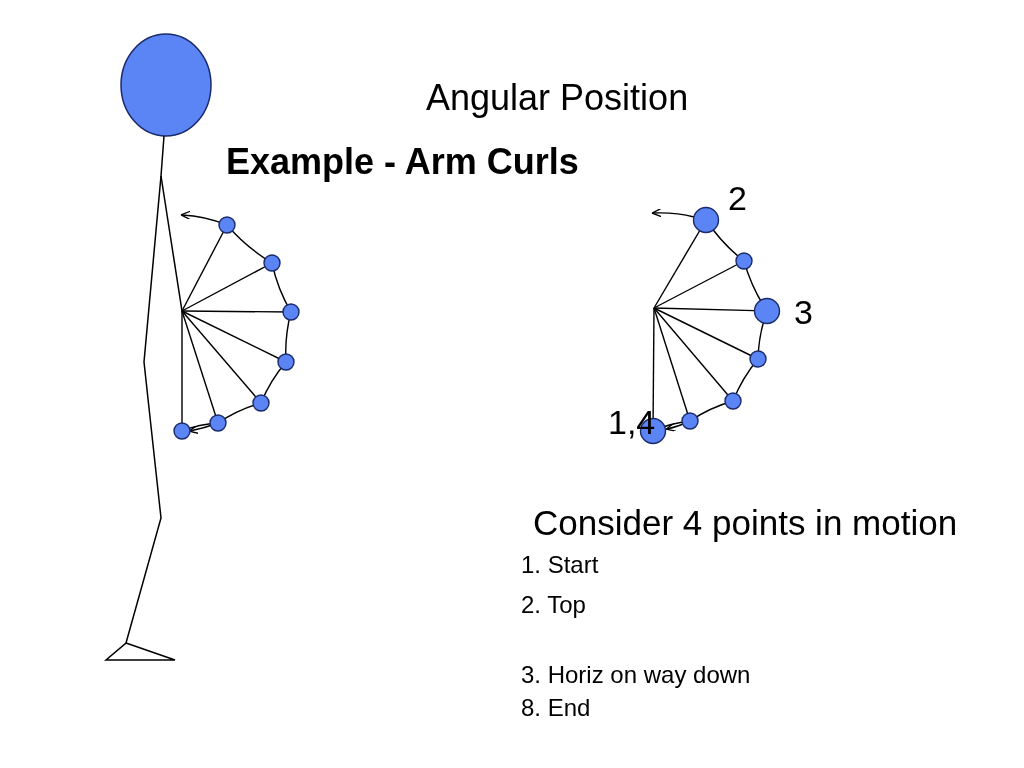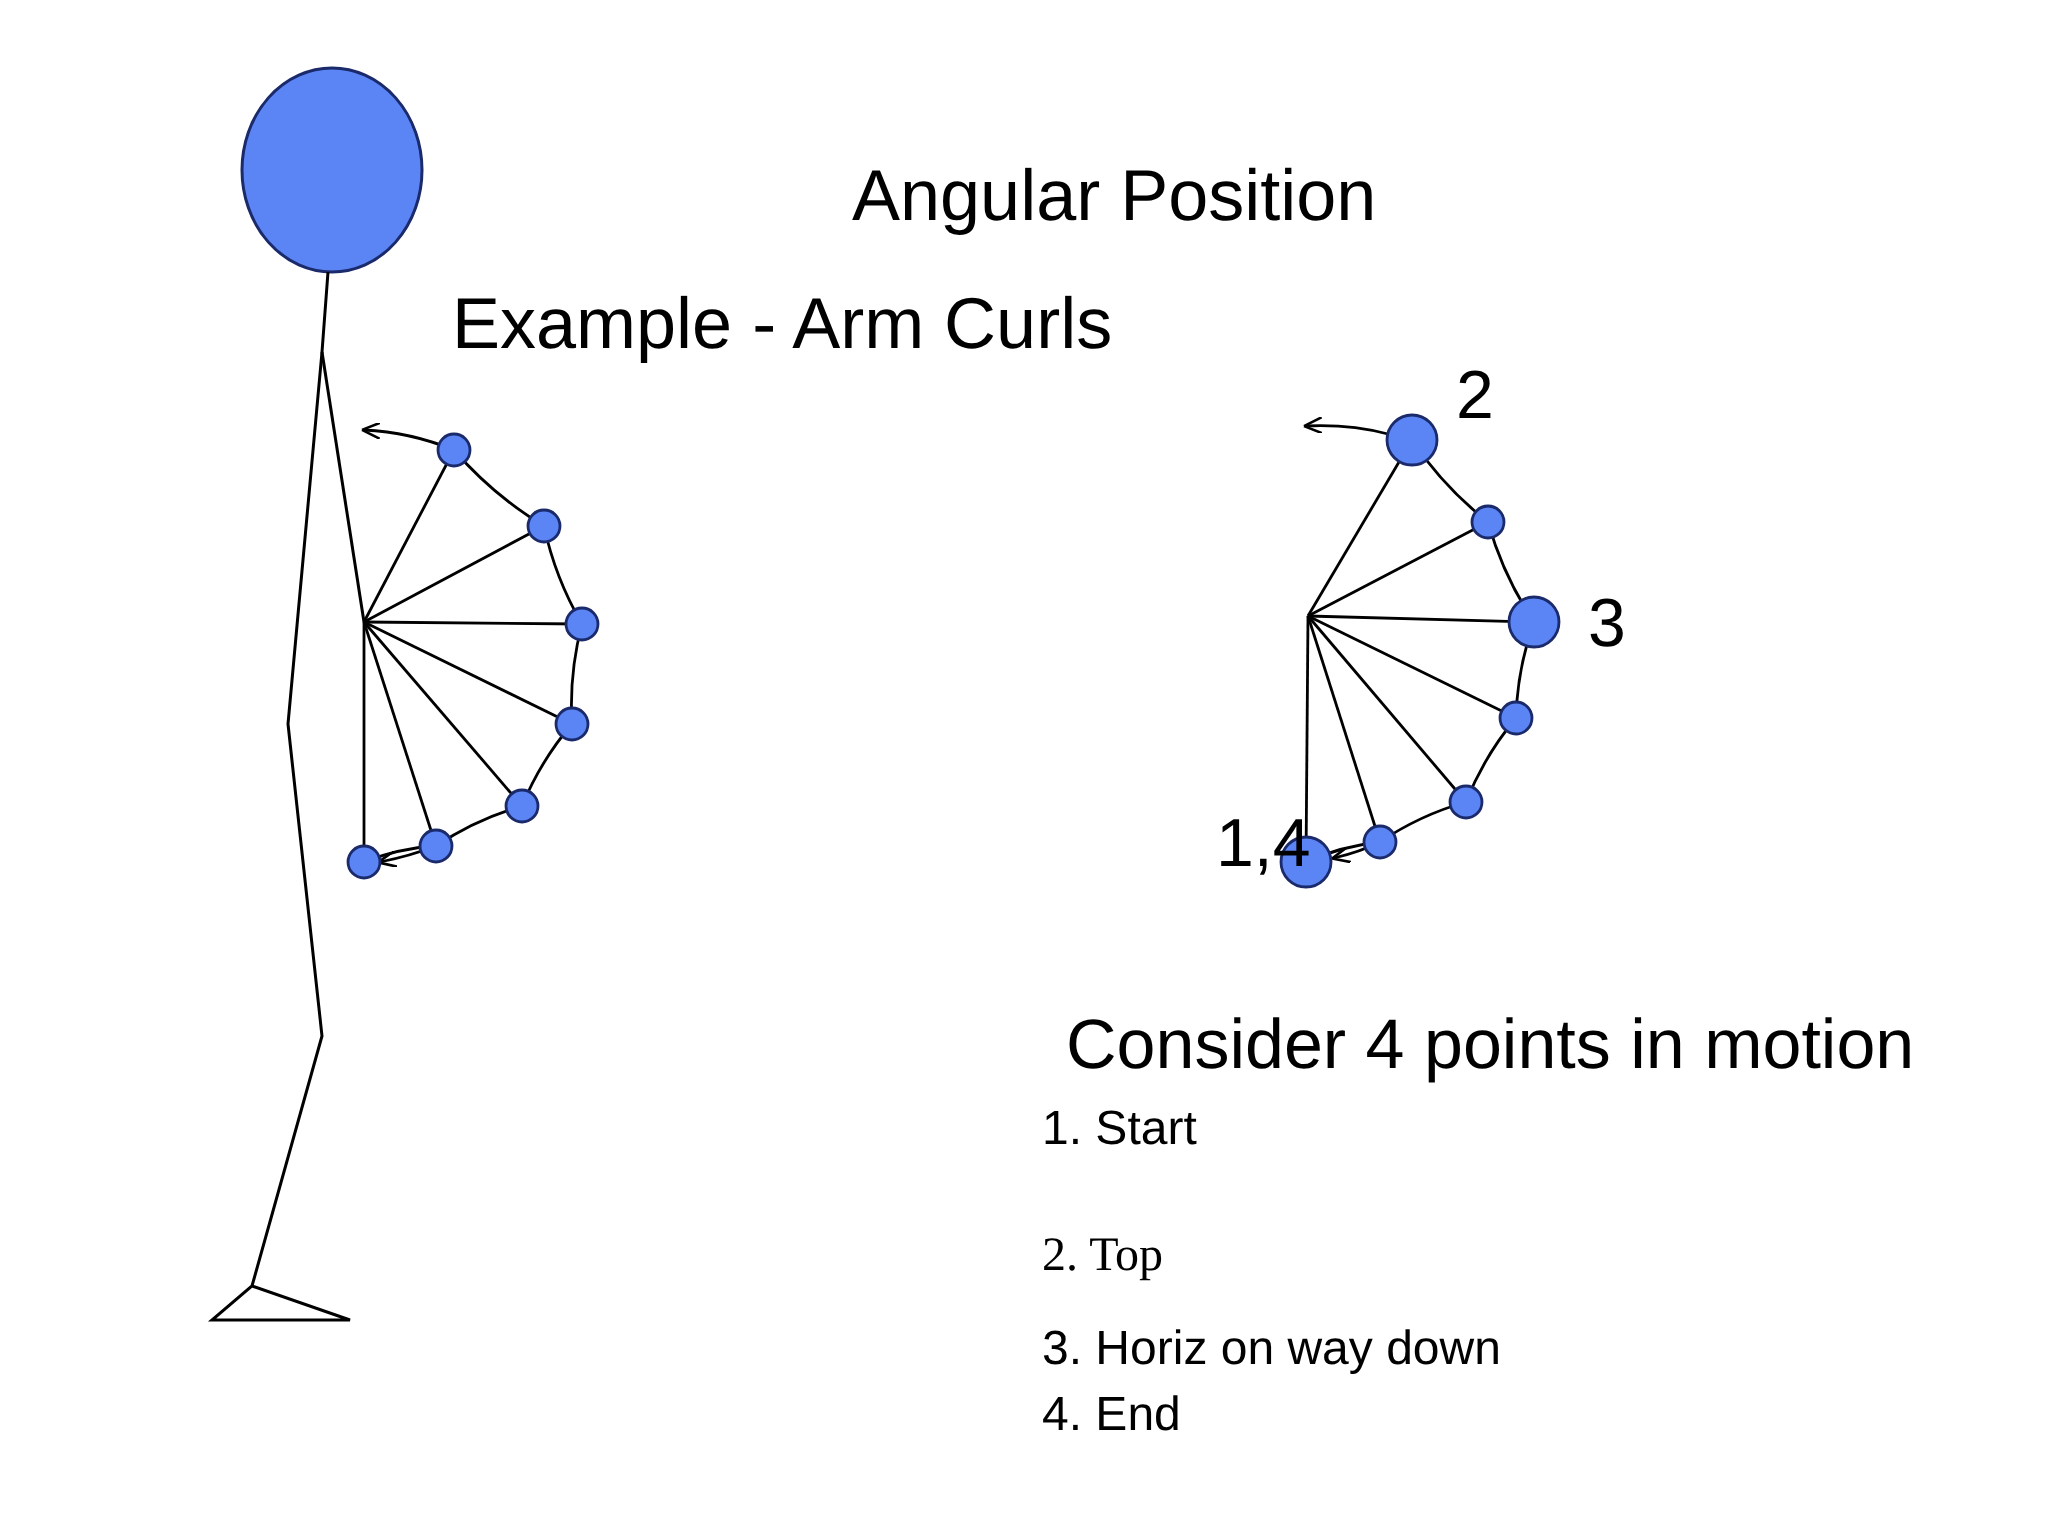--- a/index.html
+++ b/index.html
@@ -1,27 +1,27 @@
 <!DOCTYPE html>
 <html><head>
 <meta charset="utf-8">
 <style>
   html, body { margin: 0; padding: 0; background: #ffffff; }
   body { width: 1024px; height: 768px; position: relative; overflow: hidden;
          font-family: "Liberation Sans", sans-serif; color: #000; }
   .txt { position: absolute; white-space: nowrap; line-height: 1; }
   #title { left: 426px; top: 80px; font-size: 36px; }
-  #subtitle { left: 226px; top: 144px; font-size: 36px; }
+  #subtitle { left: 226px; top: 144px; font-size: 36px; font-weight: bold; }
   #lbl2 { left: 728px; top: 181px; font-size: 34px; }
   #lbl3 { left: 794px; top: 295px; font-size: 34px; }
   #lbl14 { left: 608px; top: 405px; font-size: 34px; }
   #consider { left: 489px; top: 505px; font-size: 35px; margin-left: 44px; }
   .li { font-size: 24px; left: 521px; }
   #li1 { top: 553px; }
-  #li2 { top: 616px; font-family: Liberation Serif, serif; }
+  #li2 { top: 593px; }
   #li3 { top: 663px; }
   #li4 { top: 696px; }
   svg { position: absolute; left: 0; top: 0; }
 </style>
 </head>
 <body>
 
 <svg width="1024" height="768" viewBox="0 0 1024 768">
   <defs>
     <marker id="arrowhead" markerWidth="10" markerHeight="8" refX="8" refY="4" orient="auto" markerUnits="userSpaceOnUse">
@@ -80,13 +80,13 @@
 <div id="subtitle" class="txt">Example - Arm Curls</div>
 
 <div id="lbl2" class="txt">2</div>
 <div id="lbl3" class="txt">3</div>
 <div id="lbl14" class="txt">1,4</div>
 
 <div id="consider" class="txt">Consider 4 points in motion</div>
 <div id="li1" class="txt li">1. Start</div>
 <div id="li2" class="txt li">2. Top</div>
 <div id="li3" class="txt li">3. Horiz on way down</div>
-<div id="li4" class="txt li">4. End</div>
+<div id="li4" class="txt li">8. End</div>
 
 </body></html>

